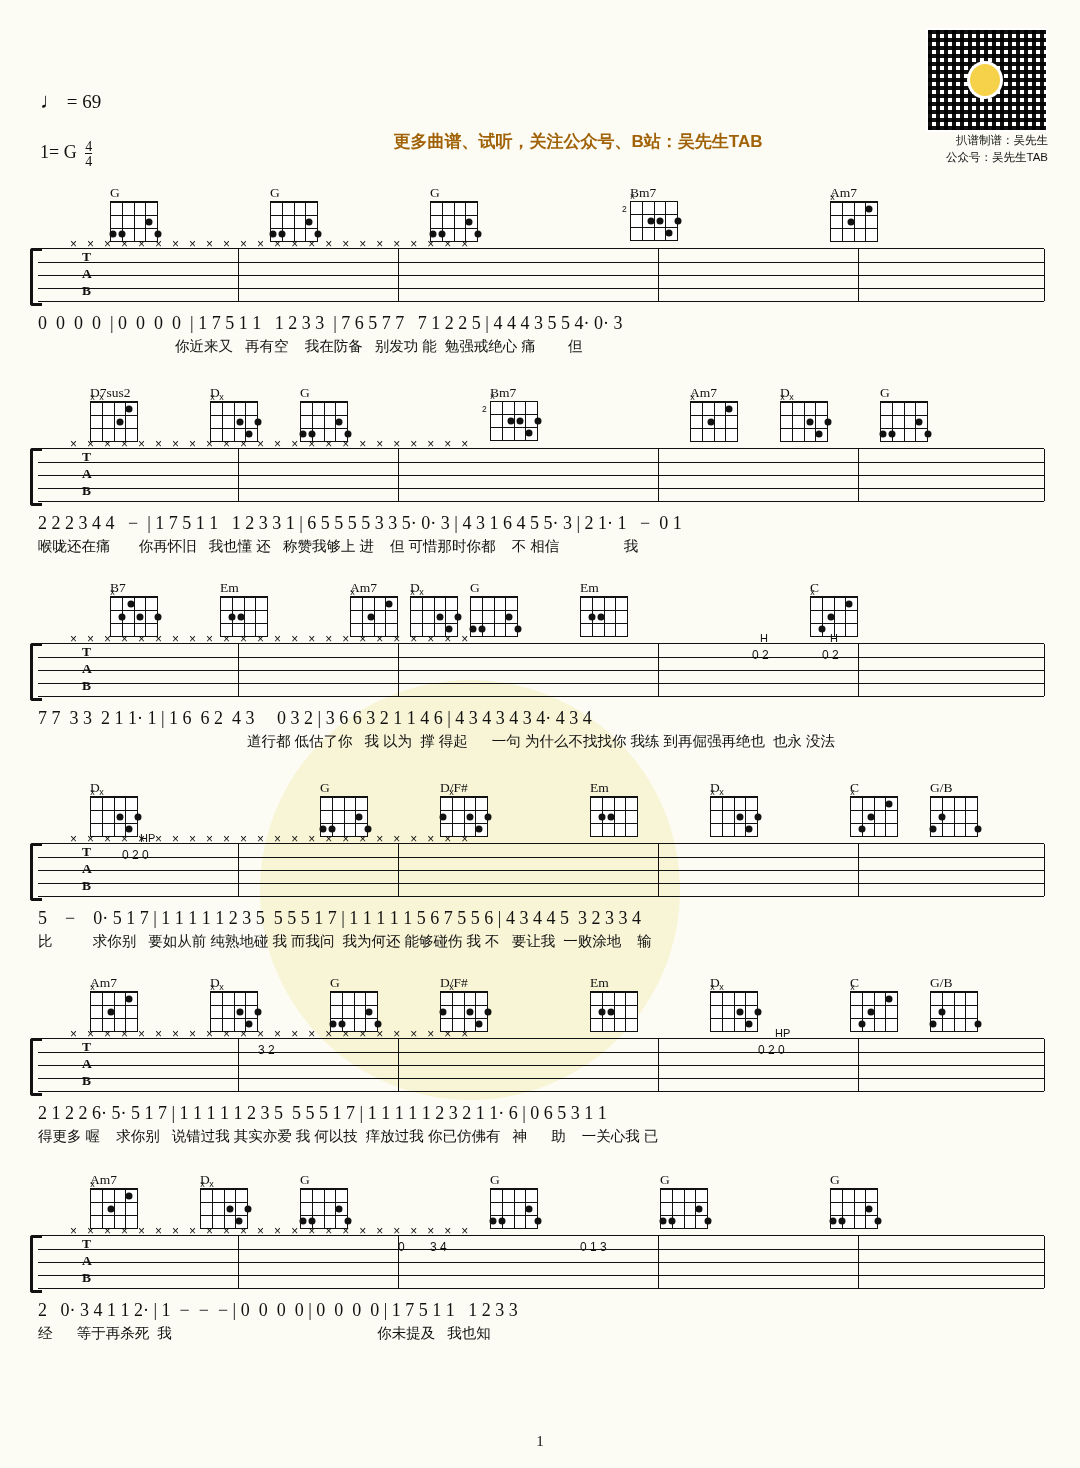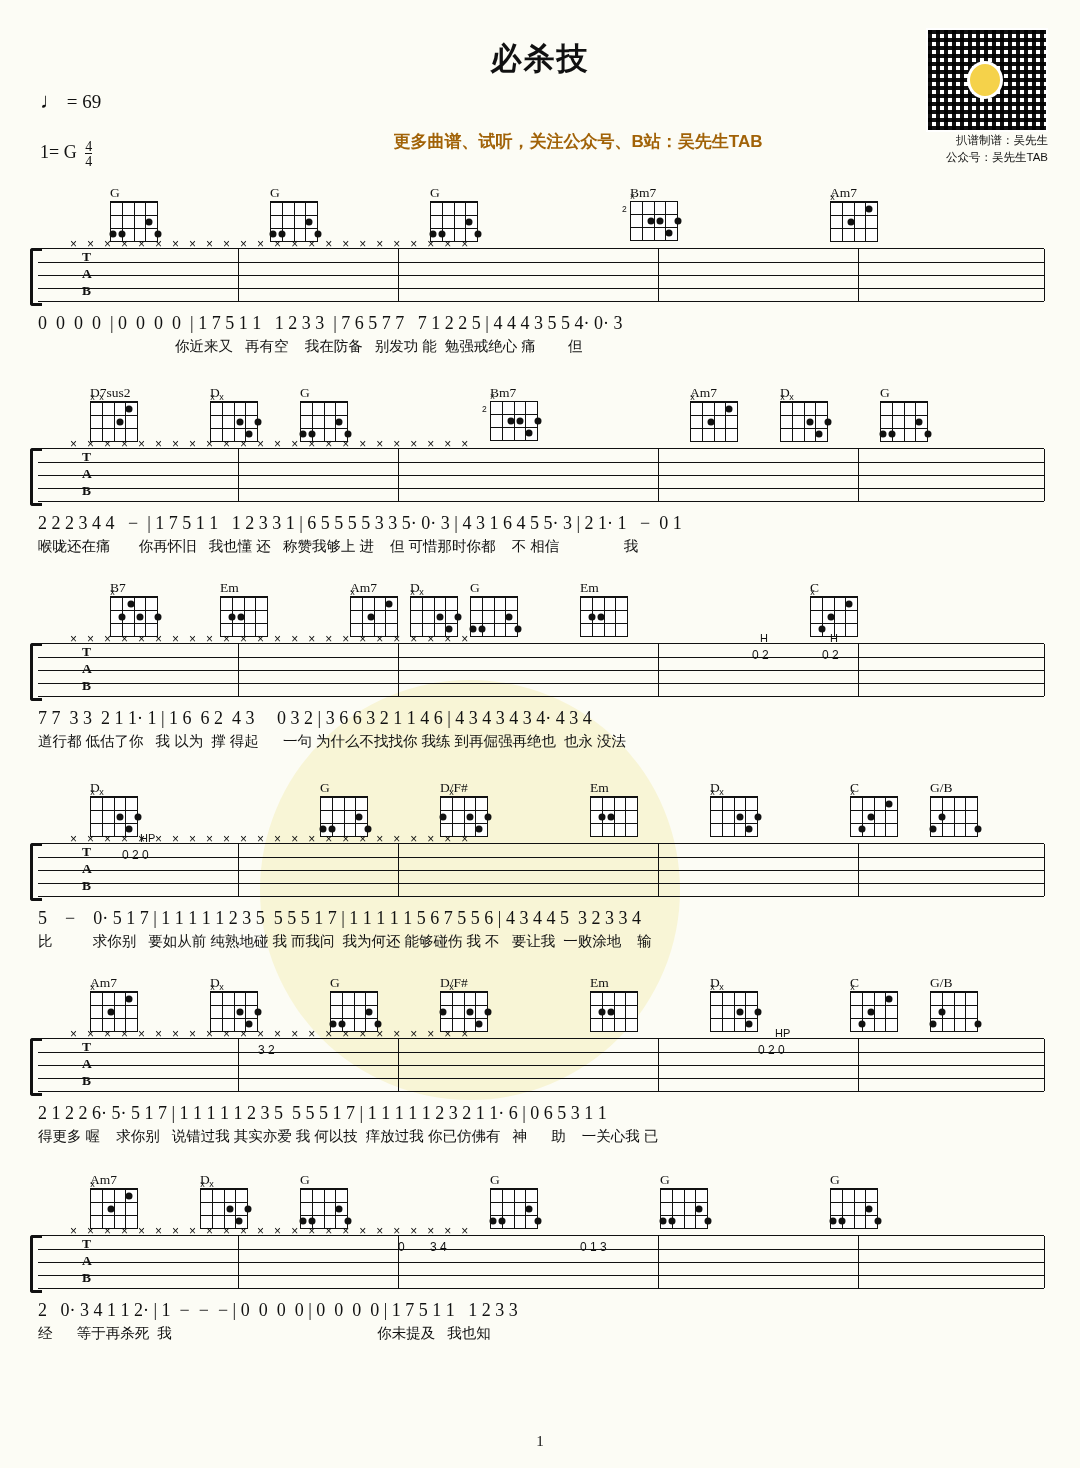--- a/index.html
+++ b/index.html
@@ -171,21 +171,20 @@
     position:absolute;
     font-family:"Liberation Sans", sans-serif;
     font-size:12px; color:#111; white-space:pre; letter-spacing:0;
   }
 </style>
 </head>
 <body>
 
 <div class="sheet">
 
-  <div class="title">必杀技</div>
   <div class="promo">更多曲谱、试听，关注公众号、B站：吴先生TAB</div>
 
   <div class="tempo">
     <span class="note">♩</span>
     <span>= 69</span>
   </div>
 
   <div class="keysig">
     <span>1= G</span>
     <span class="frac">
@@ -530,21 +529,21 @@
           <div class="barline" style="left: 620px;"></div>
           <div class="barline" style="left: 820px;"></div>
           <div class="barline" style="left: 1006px;"></div>
         </div>
         <div class="xmarks" style="left: 70px; top: 52px;">×   ×   ×   ×   ×   ×   ×   ×   ×   ×   ×   ×   ×   ×   ×   ×   ×   ×   ×   ×   ×   ×   ×   ×   </div>
         <div class="strum" style="left: 760px; top: 52px;">H</div>
         <div class="strum" style="left: 830px; top: 52px;">H</div>
         <div class="strum" style="left: 752px; top: 68px; font-size: 12px;">0 2</div>
         <div class="strum" style="left: 822px; top: 68px; font-size: 12px;">0 2</div>
         <div class="numrow" style="top: 128px;">7 7  3 3  2 1 1· 1 | 1 6  6 2  4 3     0 3 2 | 3 6 6 3 2 1 1 4 6 | 4 3 4 3 4 3 4· 4 3 4</div>
-        <div class="lyricrow" style="top: 152px;">道行都 低估了你   我 以为  撑 得起      一句 为什么不找找你 我练 到再倔强再绝也  也永 没法</div>
+        <div class="lyricrow" style="top: 152px; text-align: center;">道行都 低估了你   我 以为  撑 得起      一句 为什么不找找你 我练 到再倔强再绝也  也永 没法</div>
       </div>
       <div class="system" style="top: 780px;">
         <div class="chordbox" style="left: 88px; top: 0px;">
           <div class="cname">D</div>
           <div class="grid">
             <i class="v v1"></i>
             <i class="v v2"></i>
             <i class="v v3"></i>
             <i class="h h1"></i>
             <i class="h h2"></i>

